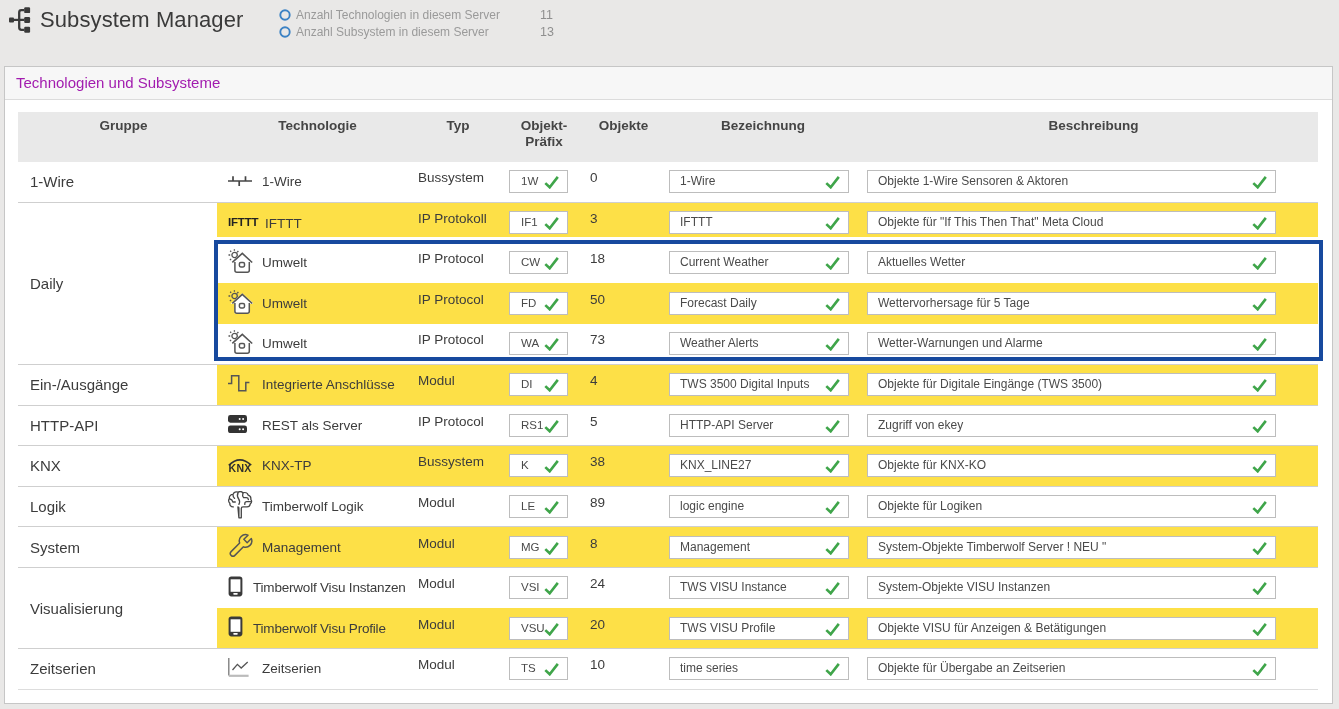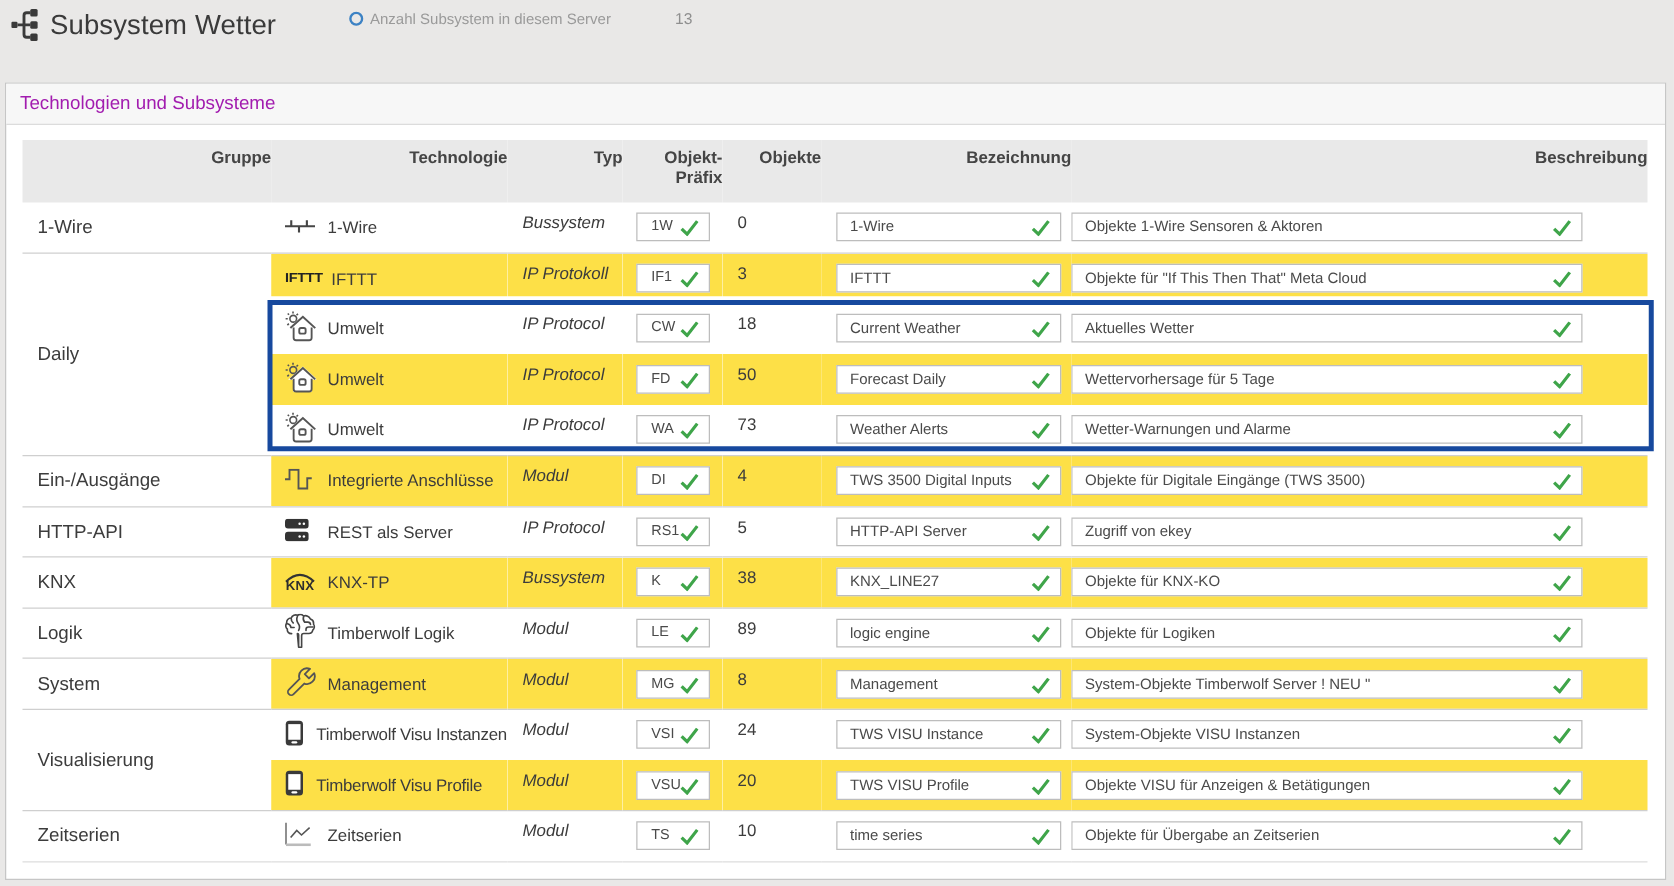--- a/index.html
+++ b/index.html
@@ -7,52 +7,59 @@
 #topicon { position:absolute; left:9px; top:7px; }
 #apptitle { position:absolute; left:40px; top:6px; font-size:22px; letter-spacing:0.1px; color:#3a3a3a; line-height:28px; }
 #stats { position:absolute; left:278px; top:7px; }
 .stat { position:relative; height:16.6px; width:400px; }
 .stat svg { position:absolute; left:1px; top:2px; }
 .stat .lbl { position:absolute; left:18px; top:1px; font-size:12px; color:#9a9a9a; }
 .stat .val { position:absolute; left:262px; top:1px; font-size:12.5px; color:#8f8f8f; }
 #panel { position:absolute; left:4px; top:66px; width:1329px; height:638px; background:#fff; border:1px solid #c6c6c6; }
 #ptitle { position:absolute; left:0; top:0; width:100%; height:33px; background:#f7f7f7; border-bottom:1px solid #dcdcdc; font-size:15px; color:#a21caf; line-height:31px; padding-left:11px; }
 #tbl { position:absolute; left:13px; top:45px; width:1300px; border-collapse:collapse; table-layout:fixed; border-bottom:1px solid #ddd; }
-#tbl th { background:#e9e9e9; font-size:13.5px; color:#454545; text-align:right; vertical-align:top; padding:6px 0 0 12px; line-height:16px; font-weight:bold; height:49.5px; }
+#tbl th { background:#e9e9e9; font-size:13.5px; color:#454545; text-align:center; vertical-align:top; padding:6px 0 0 12px; line-height:16px; font-weight:bold; height:49.5px; }
 #tbl td { padding:0; vertical-align:middle; overflow:hidden; font-size:13.5px; color:#3c3c3c; }
 #tbl tr.r { height:40.6px; }
 #tbl td.g { background:#fff; font-size:15px; padding-left:12px; }
 tr.gs td { border-top:1px solid #cfcfcf; }
 #tbl td.sh { background:#fde047; }
 #tbl td.tech { padding-left:11px; white-space:nowrap; }
 .ticon { display:inline-block; width:26px; vertical-align:middle; text-align:left; }
 .tname { vertical-align:middle; margin-left:8px; }
 #tbl td.typ span, #tbl td.obj span { position:relative; top:-4px; }
-#tbl td.typ { padding-left:12px;font-style:italic; }
+#tbl td.typ { padding-left:12px; }
 #tbl td.obj { padding-left:12px; }
 .ibox { position:relative; background:#fff; border:1px solid #bdbdbd; height:23px; line-height:21px; font-size:12px; color:#4a4a4a; padding-left:10px; white-space:nowrap; }
 .ibox svg.ck { position:absolute; right:8px; top:5px; }
 .pfx { width:59px; margin-left:11px; padding-left:11px; font-size:11.5px; }
 .bez { width:180px; margin-left:12px; }
-.bes { width:409px; margin-left:0; }
+.bes { width:409px; margin-left:10px; }
 #bluebox { position:absolute; left:209px; top:173px; width:1109px; height:121px; border:4px solid #17499e; box-shadow:0 0 0 3px #fff; z-index:5; }
 .ifttt { font-weight:bold; font-size:11.5px; letter-spacing:-0.2px; color:#222; display:inline-block; transform:scaleY(0.9); transform-origin:center; position:relative; top:-2px; }
 </style>
 </head>
 <body>
 <svg id="topicon" width="22" height="26" viewBox="0 0 22 26">
   <rect x="0" y="10.4" width="5" height="5" rx="1" fill="#3a3a3a"></rect>
   <path d="M5,12.9 H10.2" stroke="#3a3a3a" stroke-width="2.2" fill="none"></path>
   <path d="M15.4,3.2 H12.4 Q10.2,3.2 10.2,5.4 V20.6 Q10.2,22.8 12.4,22.8 H15.4 M10.2,12.9 H15.4" stroke="#3a3a3a" stroke-width="2.3" fill="none"></path>
   <rect x="15.2" y="0.2" width="5.9" height="5.9" rx="1.2" fill="#3a3a3a"></rect>
   <rect x="15.2" y="10" width="5.9" height="5.9" rx="1.2" fill="#3a3a3a"></rect>
   <rect x="15.2" y="19.8" width="5.9" height="5.9" rx="1.2" fill="#3a3a3a"></rect>
 </svg>
-<div id="apptitle">Subsystem Wetter</div>
+<div id="apptitle">Subsystem Manager</div>
 <div id="stats">
+  <div class="stat">
+    <svg width="12" height="12" viewBox="0 0 12 12">
+        <circle cx="6" cy="6" r="4.7" fill="none" stroke="#3c82c4" stroke-width="1.9"></circle>
+      </svg>
+    <span class="lbl">Anzahl Technologien in diesem Server</span>
+      <span class="val">11</span>
+  </div>
   <div class="stat">
     <svg width="12" height="12" viewBox="0 0 12 12">
         <circle cx="6" cy="6" r="4.7" fill="none" stroke="#3c82c4" stroke-width="1.9"></circle>
       </svg>
     <span class="lbl">Anzahl Subsystem in diesem Server</span>
       <span class="val">13</span>
   </div>
 </div>
 <div id="panel">
   <div id="ptitle">Technologien und Subsysteme</div>

